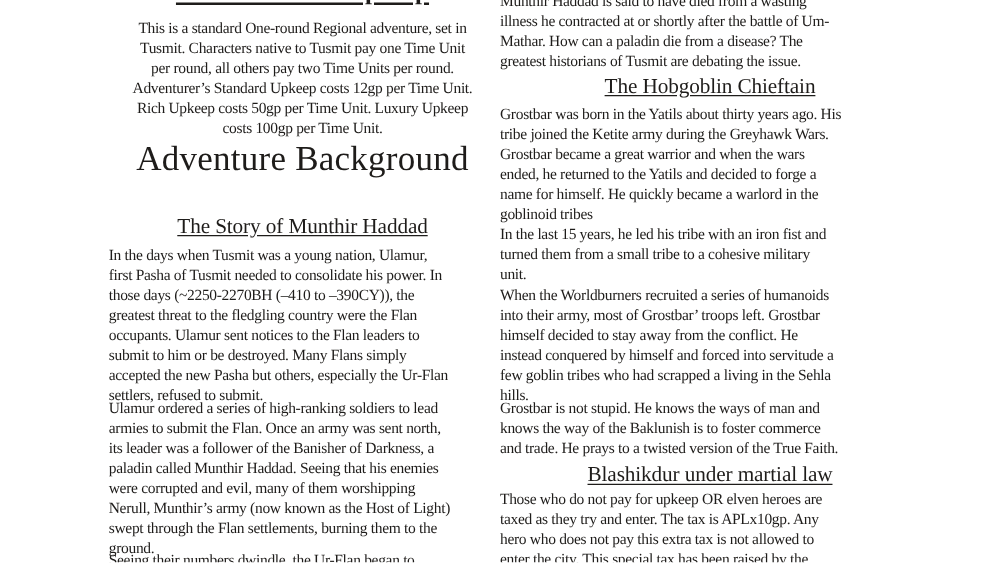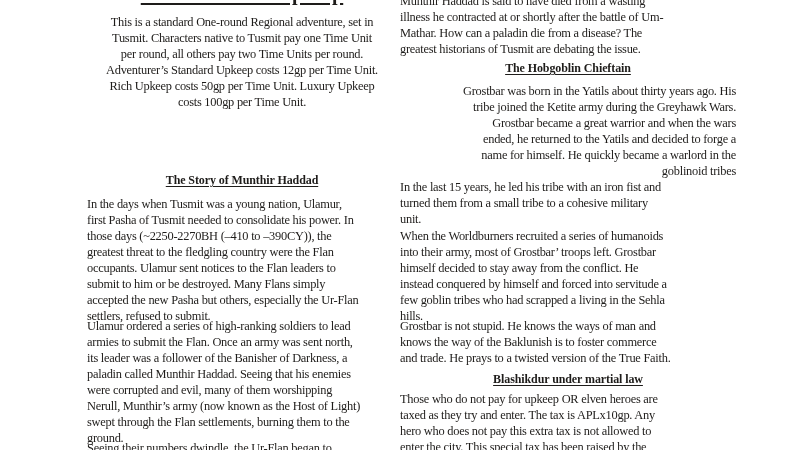--- a/index.html
+++ b/index.html
@@ -18,22 +18,22 @@
   .block { position: absolute; left: 0; right: 0; margin: 0; }
   .body-text {
     font-size: 12.4px;
     line-height: 16px;
     letter-spacing: -0.25px;
     white-space: pre-line;
     text-align: left;
     hyphens: none;
   }
   .sub-heading {
-    font-size: 12px;
-    font-weight: 700;
+    font-size: 17px;
+    font-weight: 400;
     letter-spacing: -0.1px;
     text-align: center;
     text-decoration: underline;
     text-underline-offset: 2px;
     line-height: 17px;
   }
   .top-heading {
     font-size: 20px;
     font-weight: 700;
     text-align: center;
@@ -52,40 +52,41 @@
   .lc-top      { top: -19px; }
   .lc-intro    { top: 14px; text-align: center; }
   .lc-section  { top: 111px; }
   .lc-storyhdr { top: 172px; }
   .lc-p1       { top: 196px; }
   .lc-p2       { top: 318px; }
   .lc-p3       { top: 440px; }
   
   .rc-p1       { top: -7px; }
   .rc-hobhdr   { top: 60px; }
-  .rc-p2       { top: 83px; text-align: right; }
+  .rc-p2       { top: 83px; }
   .rc-p3       { top: 179px; }
   .rc-p4       { top: 228px; }
   .rc-p5       { top: 318px; }
   .rc-marhdr   { top: 371px; }
   .rc-p6       { top: 391px; }
 </style>
 </head>
 <body>
 
 <div class="page">
 
   <div class="col col-left">
     <h2 class="block top-heading lc-top">Time Units and Upkeep</h2>
     <p class="block body-text lc-intro">This is a standard One-round Regional adventure, set in
 Tusmit.  Characters native to Tusmit pay one Time Unit
 per round, all others pay two Time Units per round.
 Adventurer’s Standard Upkeep costs 12gp per Time Unit.
 Rich Upkeep costs 50gp per Time Unit.  Luxury Upkeep
 costs 100gp per Time Unit.</p>
+    <h1 class="block section-title lc-section">Adventure Background</h1>
     <h2 class="block sub-heading lc-storyhdr">The Story of Munthir Haddad</h2>
     <p class="block body-text lc-p1">In the days when Tusmit was a young nation, Ulamur,
 first Pasha of Tusmit needed to consolidate his power. In
 those days (~2250-2270BH (–410 to –390CY)), the
 greatest threat to the fledgling country were the Flan
 occupants. Ulamur sent notices to the Flan leaders to
 submit to him or be destroyed. Many Flans simply
 accepted the new Pasha but others, especially the Ur-Flan
 settlers, refused to submit.</p>
     <p class="block body-text lc-p2">Ulamur ordered a series of high-ranking soldiers to lead

